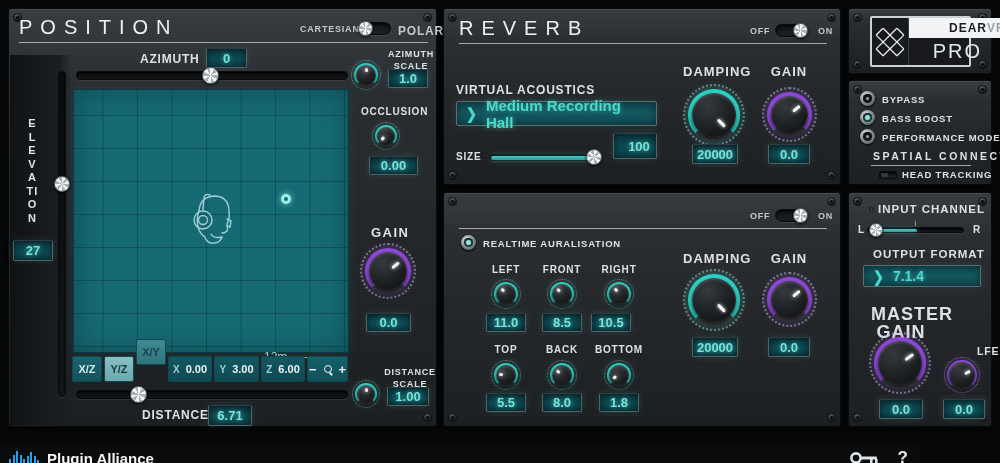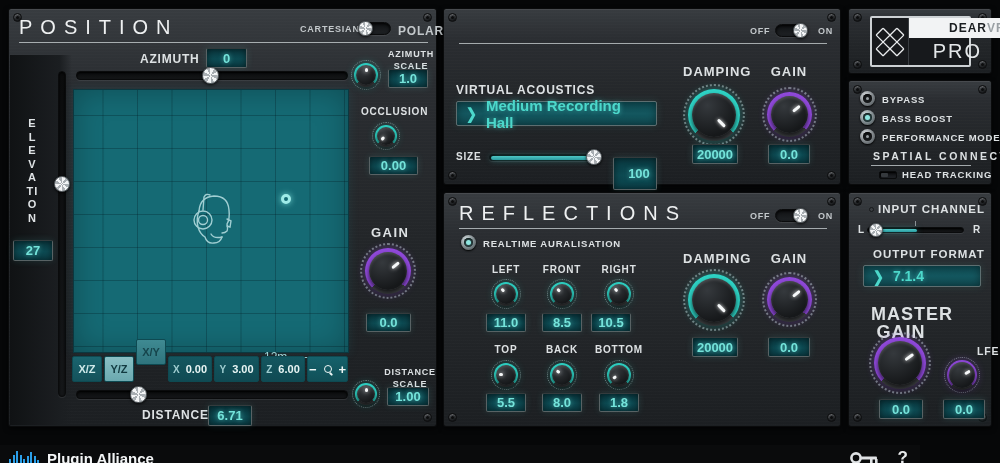--- a/index.html
+++ b/index.html
@@ -214,39 +214,40 @@
       </div>
     <div class="vbox" style="left:378px;top:378px;width:42px;height:19px;">1.00</div>
   </div>
 
   <div class="panel" style="left:443px;top:8px;width:398px;height:177px;">
     <div class="screw" style="left:4px;top:4px;"></div>
     <div class="screw" style="right:4px;top:4px;"></div>
     <div class="screw" style="left:4px;bottom:4px;"></div>
     <div class="screw" style="right:4px;bottom:4px;"></div>
 
+    <div class="hdr" style="left:15px;top:8px;">REVERB</div>
     <div class="hdr-line" style="left:15px;top:34px;width:368px;"></div>
     <div class="lbl dim" style="left:306px;top:17px;font-size:9px;">OFF</div>
     <div class="toggle right" style="left:331px;top:15px;">
       <div class="pin"></div>
       </div>
     <div class="lbl dim" style="left:374px;top:17px;font-size:9px;">ON</div>
 
     <div class="lbl" style="left:12px;top:74px;font-size:12px;">VIRTUAL ACOUSTICS</div>
     <div class="dropdown" style="left:12px;top:92px;width:201px;height:25px;">
       <span class="chev">❯</span>
       <span class="val">Medium Recording Hall</span>
     </div>
 
     <div class="lbl" style="left:12px;top:142px;font-size:10px;">SIZE</div>
     <div class="track" style="left:45px;top:145px;width:113px;height:7px;">
       <div class="fill" style="left:1px;top:1px;width:104px;height:4px;"></div>
       </div>
     <div class="pin" style="left:142px;top:140px;width:16px;height:16px;"></div>
-    <div class="vbox" style="left:169px;top:148px;width:44px;height:33px;padding-left:8px;">100</div>
+    <div class="vbox" style="left:169px;top:124px;width:44px;height:26px;padding-left:8px;">100</div>
 
     <div class="lbl c" style="left:239px;top:57px;width:62px;font-size:13px;letter-spacing:1px;">DAMPING</div>
     <div class="knob big" style="left:239px;top:75px;width:62px;height:62px;--c:#2ed3c5;--g:rgba(46,211,197,.45);--rot:135deg;">
       <div class="dots"></div>
         <div class="arc"></div>
         <div class="cap"></div>
         <div class="ind"></div>
       </div>
     <div class="vbox" style="left:248px;top:135px;width:46px;height:20px;">20000</div>
 
@@ -259,21 +260,20 @@
       </div>
     <div class="vbox" style="left:324px;top:135px;width:42px;height:20px;">0.0</div>
   </div>
 
   <div class="panel" style="left:443px;top:192px;width:398px;height:235px;">
     <div class="screw" style="left:4px;top:4px;"></div>
     <div class="screw" style="right:4px;top:4px;"></div>
     <div class="screw" style="left:4px;bottom:4px;"></div>
     <div class="screw" style="right:4px;bottom:4px;"></div>
 
-    <div class="hdr" style="left:15px;top:9px;">REFLECTIONS</div>
     <div class="hdr-line" style="left:15px;top:35px;width:368px;"></div>
     <div class="lbl dim" style="left:306px;top:18px;font-size:9px;">OFF</div>
     <div class="toggle right" style="left:331px;top:16px;">
       <div class="pin"></div>
       </div>
     <div class="lbl dim" style="left:374px;top:18px;font-size:9px;">ON</div>
 
     <div class="radio on" style="left:17px;top:42px;"></div>
     <div class="lbl" style="left:39px;top:45px;font-size:9.5px;">REALTIME AURALISATION</div>
 

